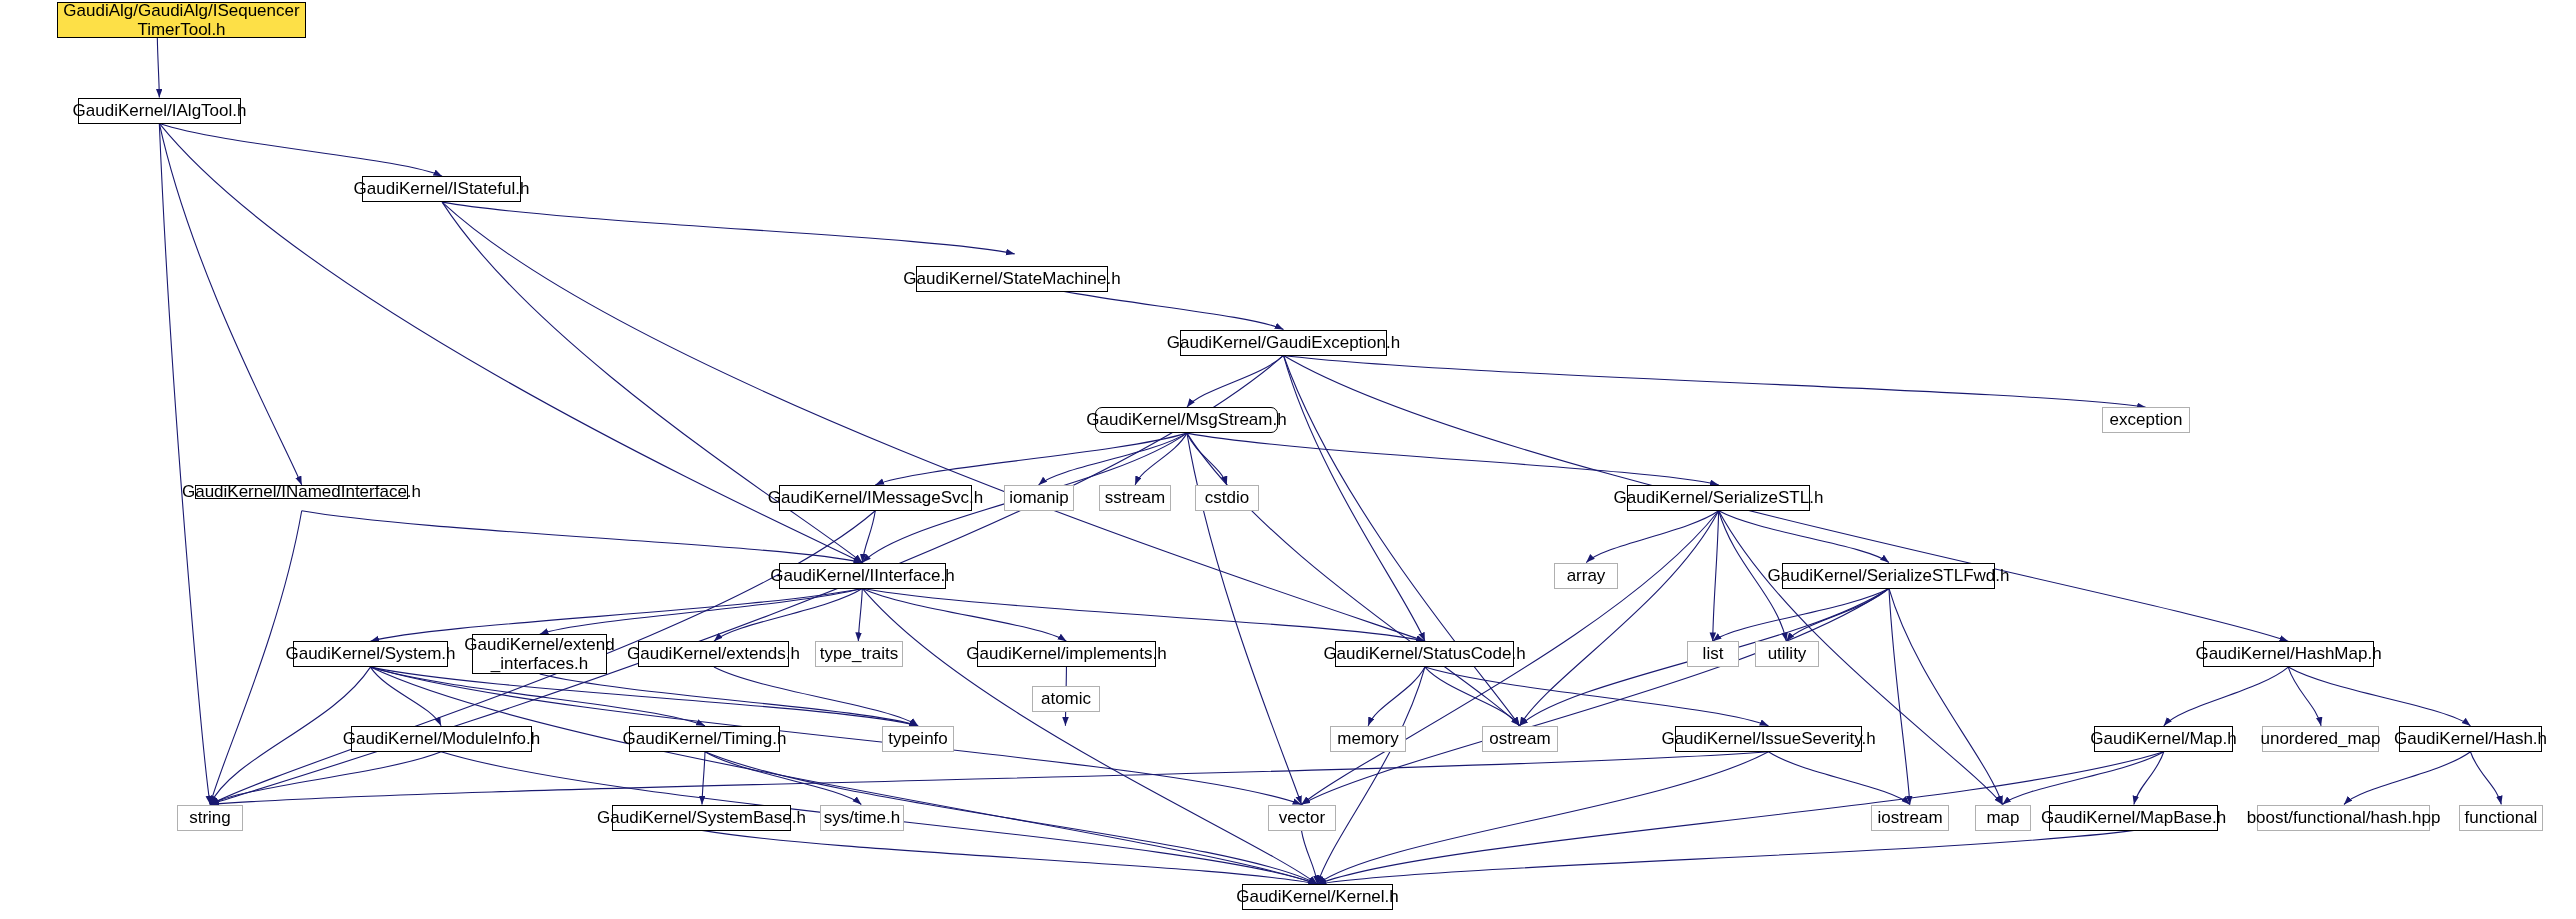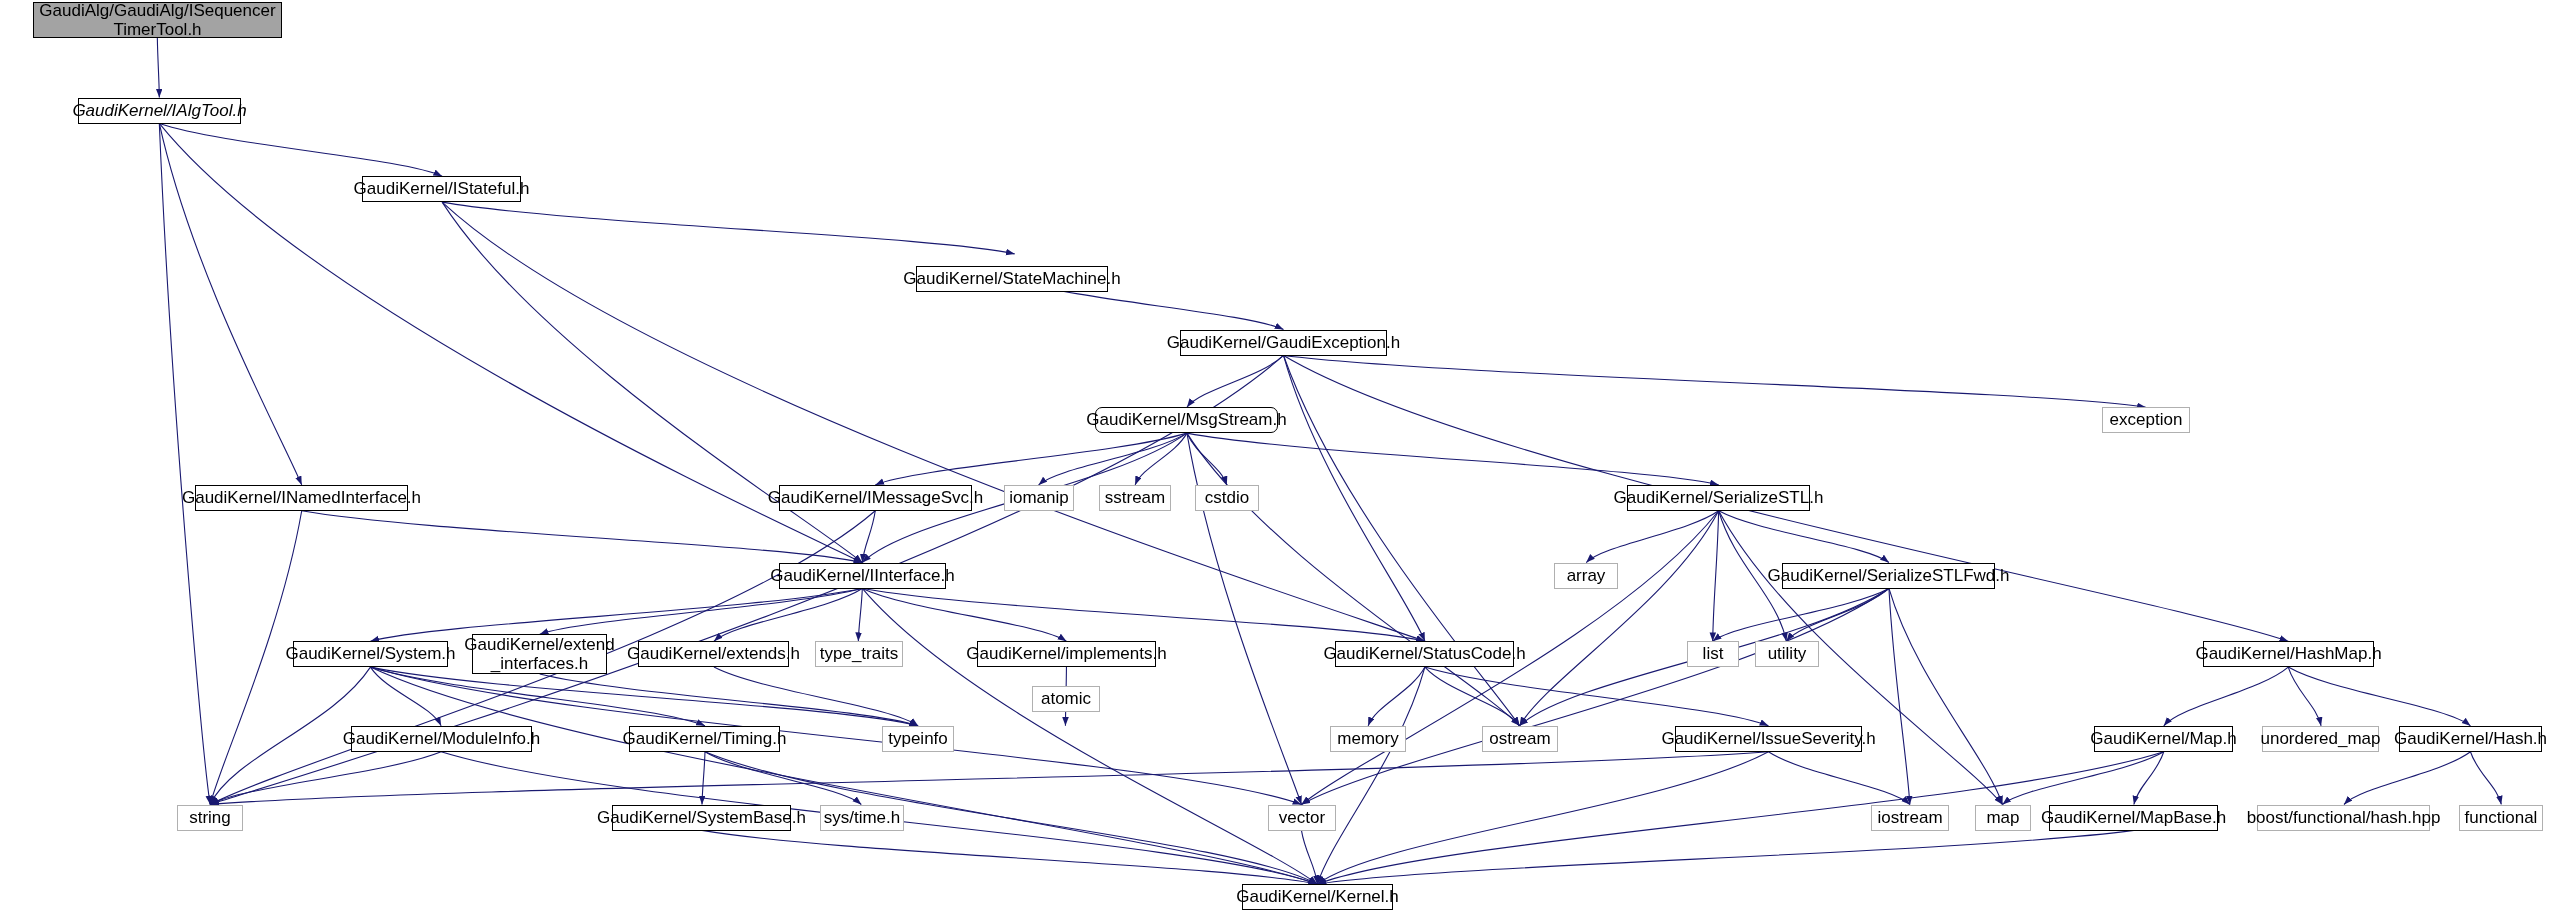--- a/index.html
+++ b/index.html
@@ -37,21 +37,22 @@
   .node.sys {
     border: 1px solid #b0b0b0;
     background: #ffffff;
   }
   .node.hdr {
     border: 1.5px solid #000000;
     background: #ffffff;
   }
   .node.root {
     border: 1.5px solid #000000;
-    background: #a3a3a3;
+    background: #fde047;
+    margin-left: 24px;
   }
 </style>
 </head>
 <body>
 
 <div id="graph-root">
   <svg class="edges" viewBox="0 0 2587 923" preserveAspectRatio="none">
     <defs>
       <marker id="ah" markerWidth="9" markerHeight="9" refX="8" refY="3" orient="auto" markerUnits="strokeWidth">
         <path d="M0,0 L0,6 L8,3 z" fill="#191970"></path>
@@ -135,27 +136,27 @@
         <path d="M2481,755 C2451.1549999999997,777.26 2371.78,789.45 2354,808" fill="none" stroke="#191970" stroke-width="1.1" marker-end="url(#ah)"></path>
         <path d="M2481,755 C2488.285,777.26 2507.66,789.45 2512,808" fill="none" stroke="#191970" stroke-width="1.1" marker-end="url(#ah)"></path>
         <path d="M705,834 C838.74,856.68 1236.48,869.1 1323,888" fill="none" stroke="#191970" stroke-width="1.1" marker-end="url(#ah)"></path>
         <path d="M2143,834 C1972.9,856.68 1437.8,869.1 1323,888" fill="none" stroke="#191970" stroke-width="1.1" marker-end="url(#ah)"></path>
         <path d="M1307,834 C1310.7600000000002,856.68 1320.76,869.1 1323,888" fill="none" stroke="#191970" stroke-width="1.1" marker-end="url(#ah)"></path>
       </g>
   </svg>
   <div id="node-layer">
       <div class="node root" style="left: 33px; top: 2px; width: 249px; height: 36px;"><span>GaudiAlg/GaudiAlg/ISequencer
 TimerTool.h</span></div>
-      <div class="node hdr" style="left: 78px; top: 98px; width: 163px; height: 26px; font-style: italic;"><span>GaudiKernel/IAlgTool.h</span></div>
+      <div class="node hdr" style="left: 78px; top: 98px; width: 163px; height: 26px;"><span>GaudiKernel/IAlgTool.h</span></div>
       <div class="node hdr" style="left: 362px; top: 176px; width: 159px; height: 26px;"><span>GaudiKernel/IStateful.h</span></div>
       <div class="node hdr" style="left: 916px; top: 266px; width: 192px; height: 26px;"><span>GaudiKernel/StateMachine.h</span></div>
       <div class="node hdr" style="left: 1180px; top: 330px; width: 207px; height: 26px;"><span>GaudiKernel/GaudiException.h</span></div>
       <div class="node sys" style="left: 2102px; top: 407px; width: 88px; height: 26px;"><span>exception</span></div>
       <div class="node hdr" style="left: 1095px; top: 407px; width: 183px; height: 26px; border-radius: 7px;"><span>GaudiKernel/MsgStream.h</span></div>
-      <div class="node hdr" style="left: 195px; top: 485px; width: 213px; height: 26px;"><span>GaudiKernel/INamedInterface.h</span></div>
+      <div class="node hdr" style="left: 195px; top: 485px; width: 213px; height: 14px;"><span>GaudiKernel/INamedInterface.h</span></div>
       <div class="node hdr" style="left: 779px; top: 485px; width: 193px; height: 26px;"><span>GaudiKernel/IMessageSvc.h</span></div>
       <div class="node sys" style="left: 1004px; top: 485px; width: 70px; height: 26px;"><span>iomanip</span></div>
       <div class="node sys" style="left: 1099px; top: 485px; width: 72px; height: 26px;"><span>sstream</span></div>
       <div class="node sys" style="left: 1195px; top: 485px; width: 64px; height: 26px;"><span>cstdio</span></div>
       <div class="node hdr" style="left: 1627px; top: 485px; width: 183px; height: 26px;"><span>GaudiKernel/SerializeSTL.h</span></div>
       <div class="node hdr" style="left: 779px; top: 563px; width: 167px; height: 26px;"><span>GaudiKernel/IInterface.h</span></div>
       <div class="node sys" style="left: 1554px; top: 563px; width: 64px; height: 26px;"><span>array</span></div>
       <div class="node hdr" style="left: 1782px; top: 563px; width: 213px; height: 26px;"><span>GaudiKernel/SerializeSTLFwd.h</span></div>
       <div class="node hdr" style="left: 293px; top: 641px; width: 155px; height: 26px;"><span>GaudiKernel/System.h</span></div>
       <div class="node hdr" style="left: 472px; top: 634px; width: 135px; height: 40px;"><span>GaudiKernel/extend

